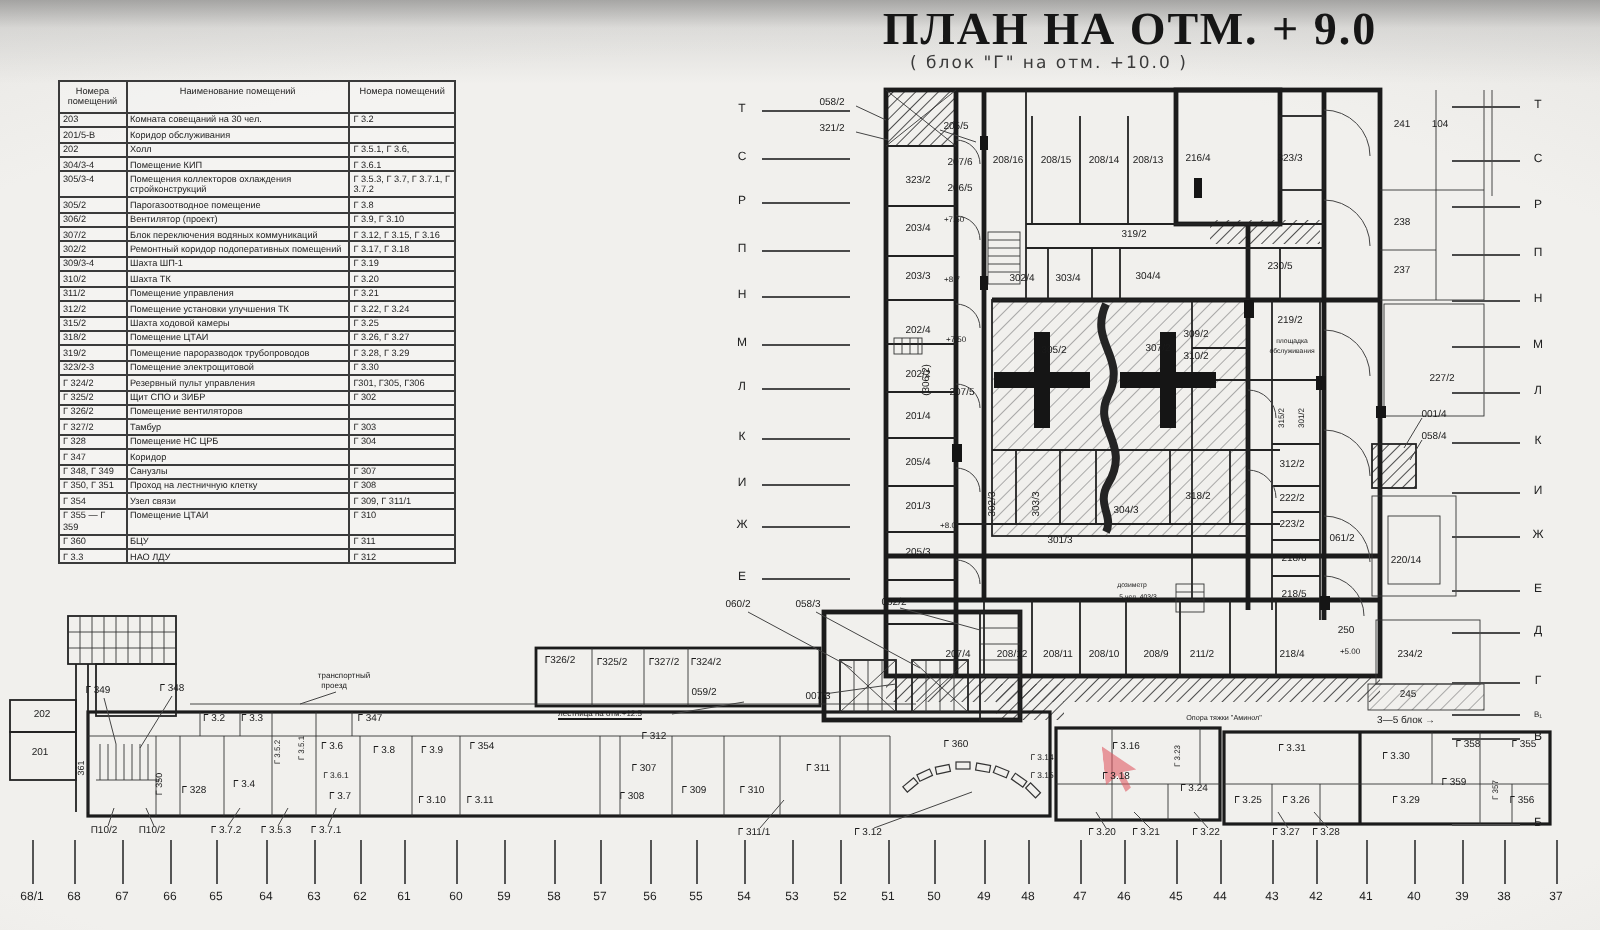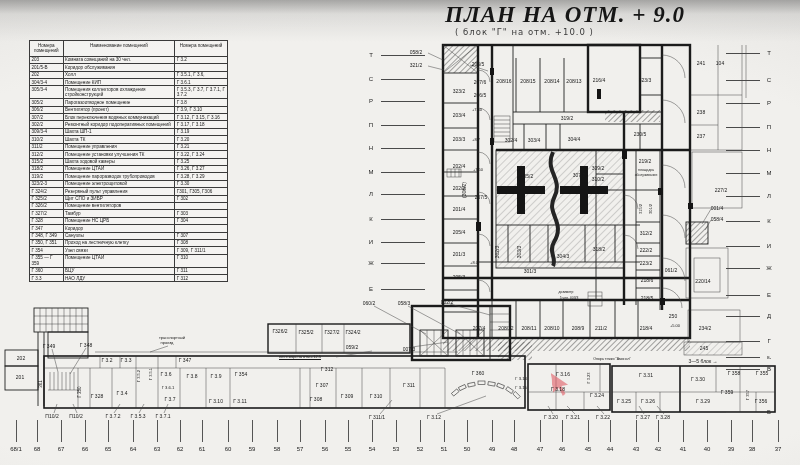--- a/index.html
+++ b/index.html
@@ -6,21 +6,21 @@
   #stage{
     position:relative;width:800px;height:465px;overflow:hidden;
     background:
       linear-gradient(180deg, rgba(95,95,95,.5) 0px, rgba(150,150,150,.22) 14px, rgba(236,235,232,0) 42px),
       radial-gradient(ellipse 125% 95% at 48% 58%, #f1f0ed 55%, #e2e1de 85%, #cfcecb 100%);
     font-family:"Liberation Sans",sans-serif;color:#1c1c1c;
   }
   #title{
     position:absolute;left:565px;top:2px;transform:translateX(-50%);
     font-family:"Liberation Serif",serif;font-size:23px;font-weight:600;
-    letter-spacing:1px;white-space:nowrap;color:#161616;font-style:italic;
+    letter-spacing:1px;white-space:nowrap;color:#161616;
   }
   #subtitle{
     position:absolute;left:455px;top:27px;font-size:8.5px;letter-spacing:1px;
     color:#3a3a3a;white-space:nowrap;font-family:"DejaVu Sans",sans-serif;
   }
   table.legend{
     position:absolute;left:29px;top:40px;width:199px;
     border-collapse:collapse;table-layout:fixed;
     font-size:4.6px;line-height:1.18;color:#222;
     background:rgba(250,250,248,.35);

